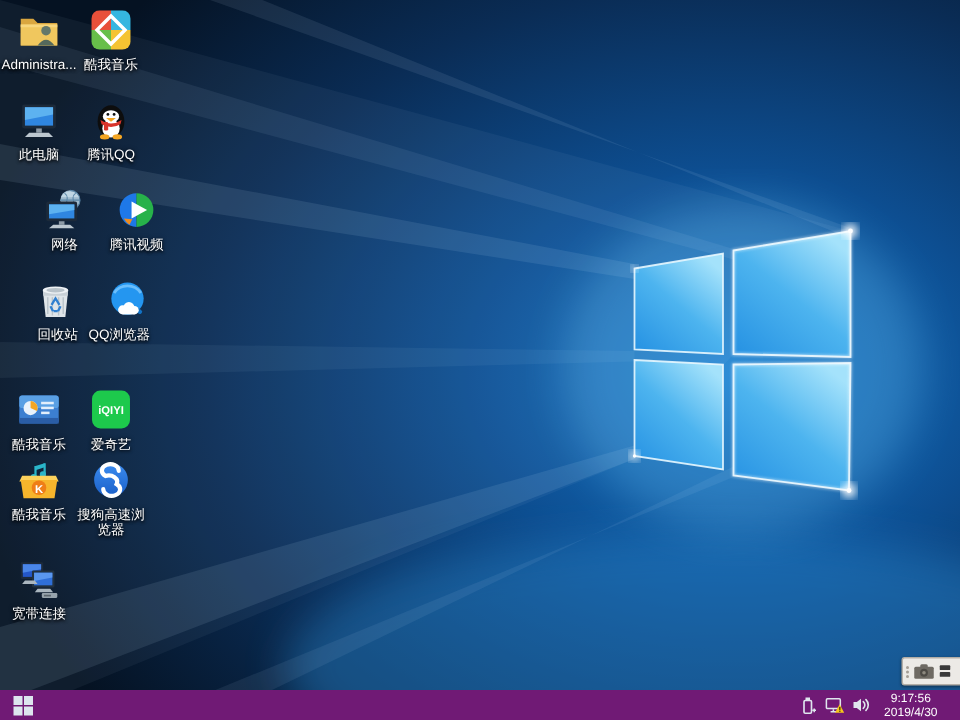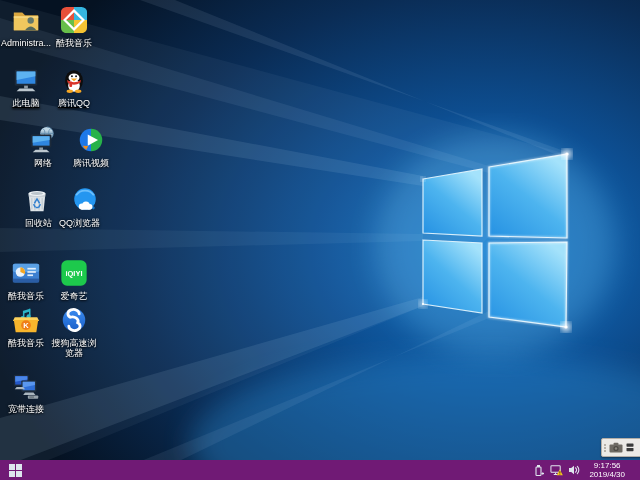--- a/index.html
+++ b/index.html
@@ -17,21 +17,21 @@
     align-items:center;cursor:default;
   }
   .cell .ic{width:30px;height:30px;display:block;}
   .cell .ic svg{width:30px;height:30px;display:block;}
   .cell .lbl{
     margin-top:3px;font-size:9px;line-height:10px;color:#fff;text-align:center;
     text-shadow:0 1px 2px rgba(0,0,0,.95),0 0 3px rgba(0,0,0,.7);
     max-width:56px;word-break:break-all;
   }
   .c1{left:0;}  .c2{left:48px;}
-  .r1{top:5px;} .r2{top:65px;text-decoration:underline;} .r3{top:125px;margin-left:17px;} .r4{top:185px;align-items:flex-end;}
+  .r1{top:5px;} .r2{top:65px;} .r3{top:125px;margin-left:17px;} .r4{top:185px;align-items:flex-end;}
   .r5{top:258px;} .r6{top:305px;} .r7{top:371px;justify-content:flex-end;}
 
   
   .capture-widget{
     position:absolute;left:601px;top:438px;width:46px;height:19px;
     background:#eceae6;border:1px solid #b3aea7;border-radius:2px;
     box-shadow:0 1px 2px rgba(0,0,0,.4);
     display:flex;align-items:center;box-sizing:border-box;padding:0 2px;gap:3px;
   }
   .grip{display:flex;flex-direction:column;gap:1px;}

